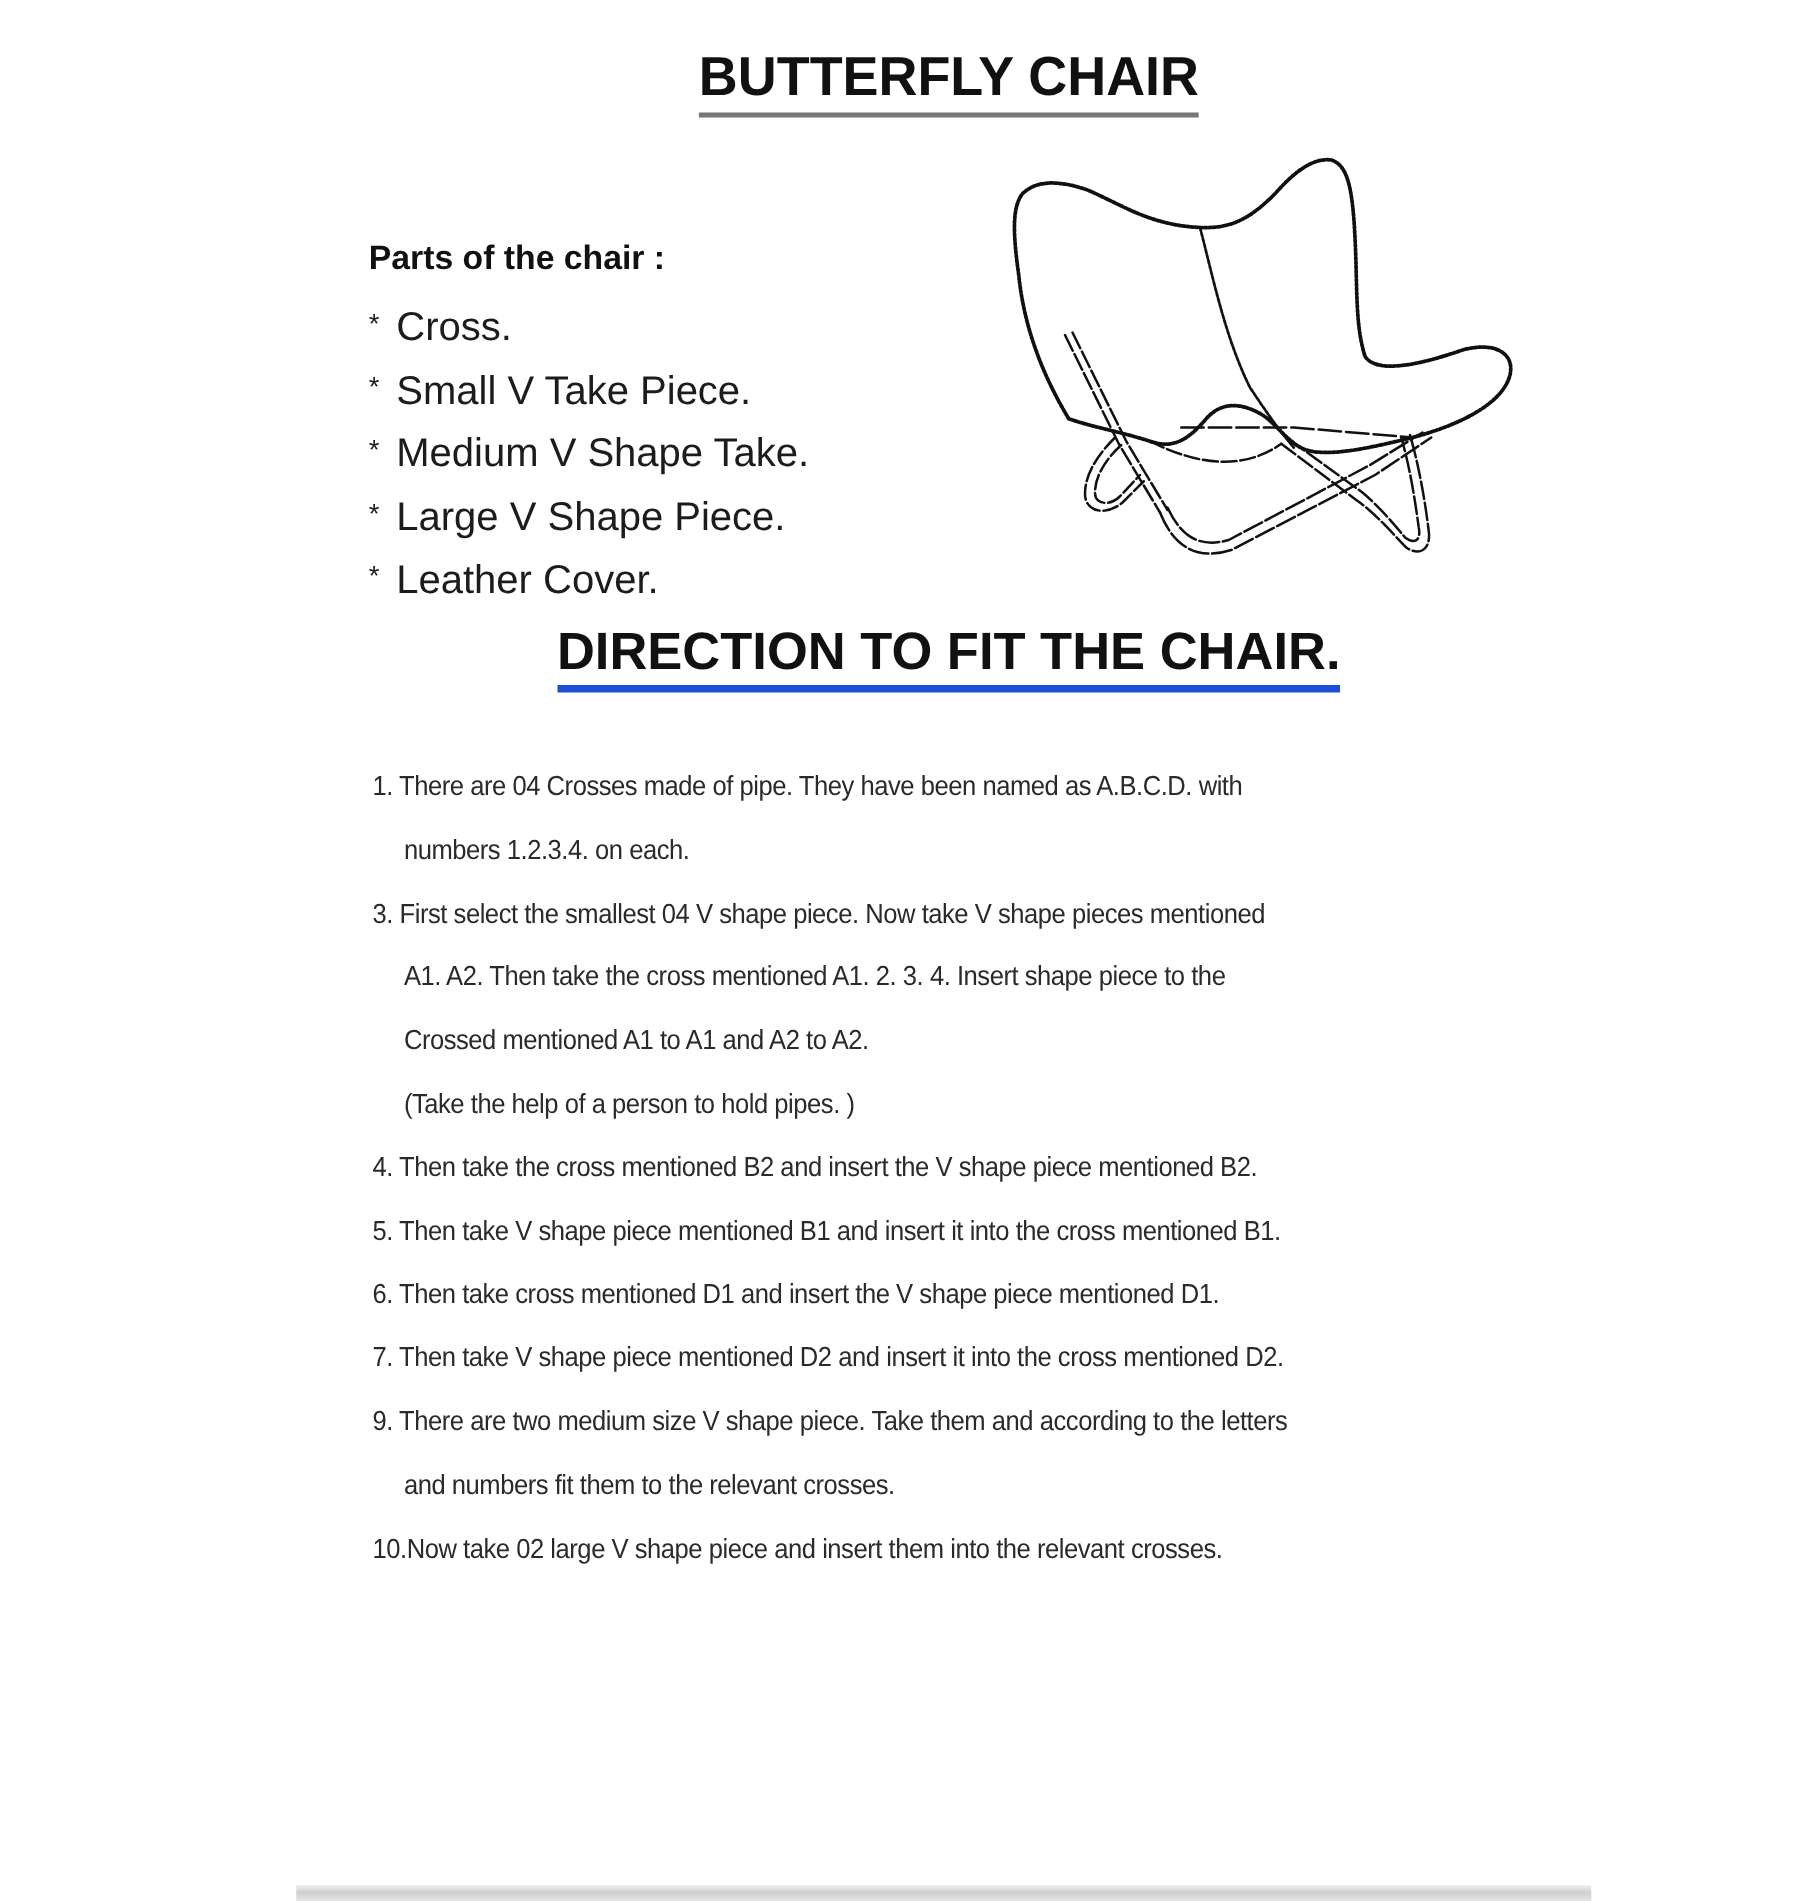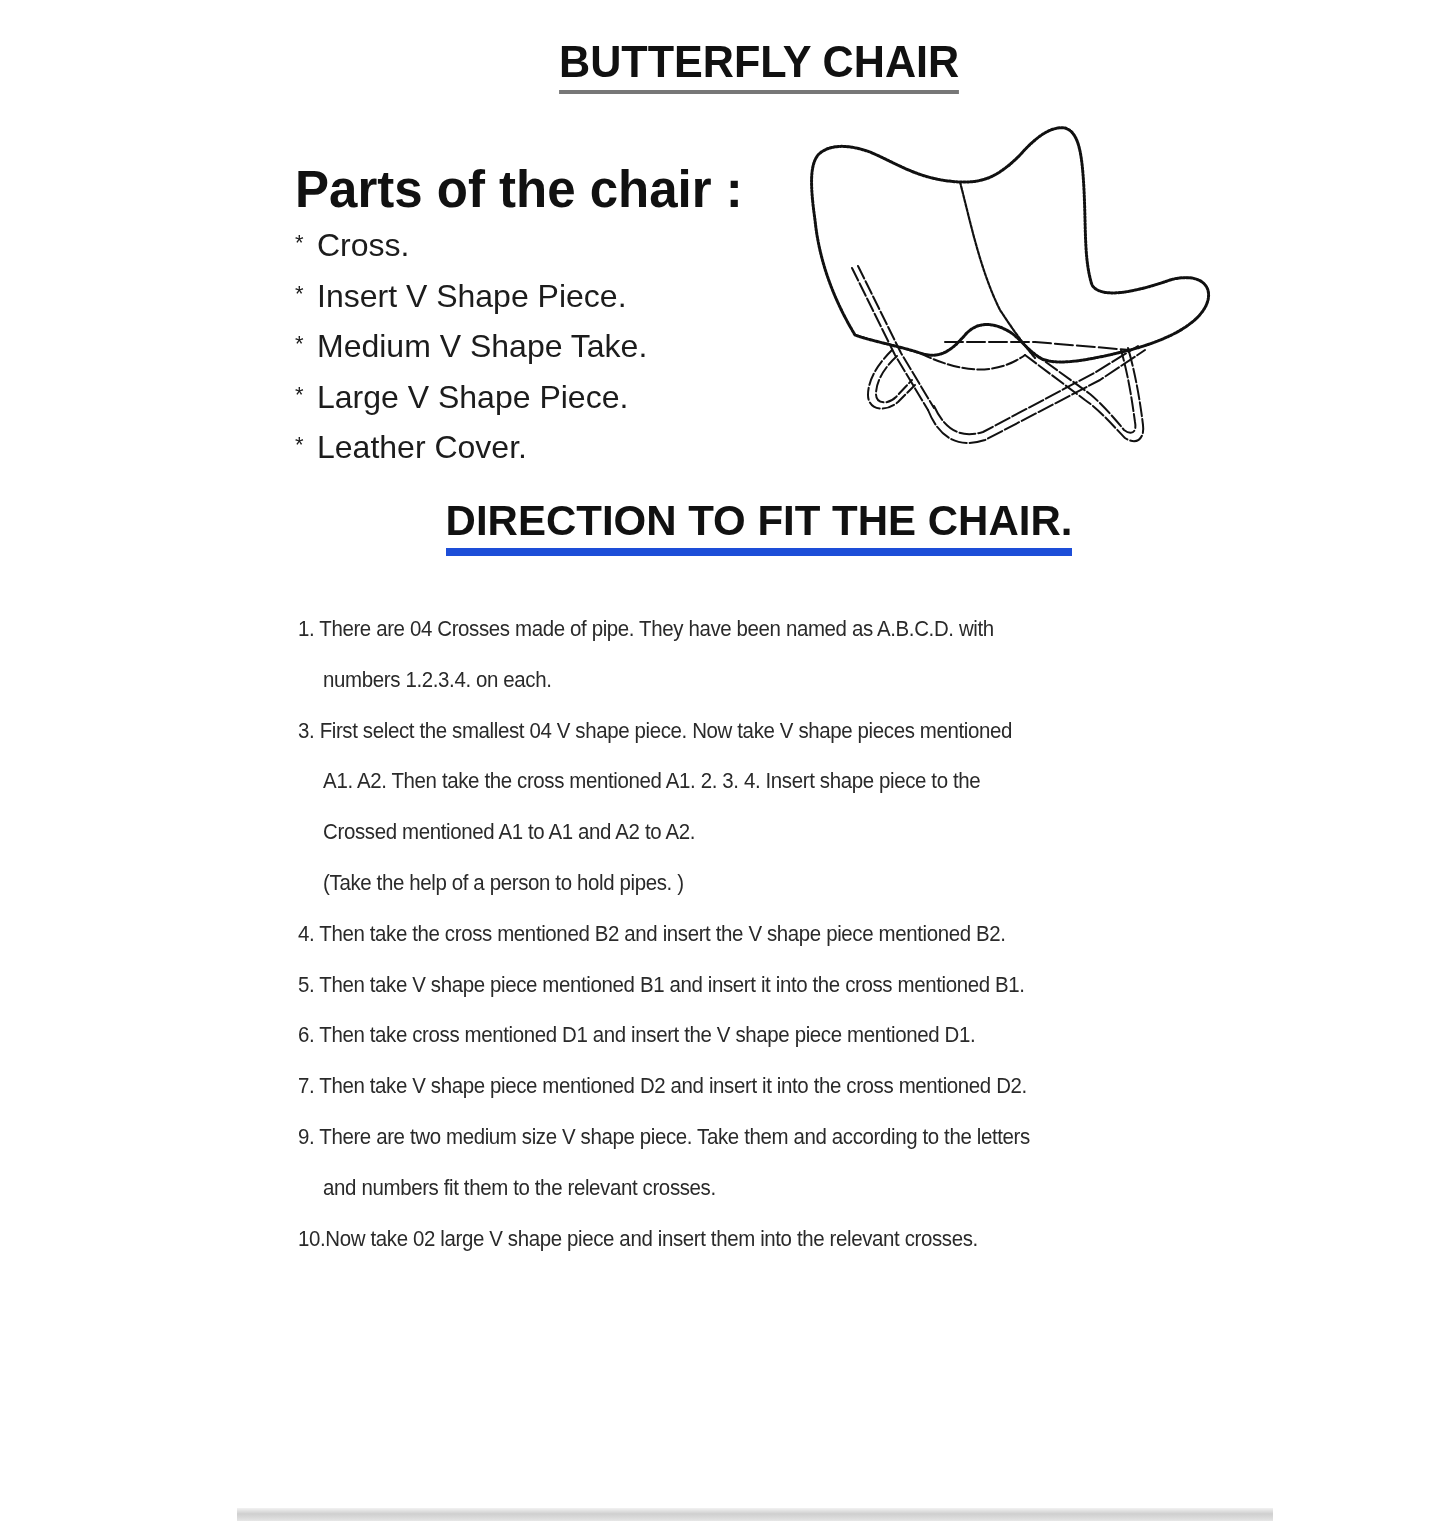--- a/index.html
+++ b/index.html
@@ -32,24 +32,24 @@
       padding-bottom: 6px;
       border-bottom: 4px solid #777;
       transform: scaleX(0.98);
     }
     .parts {
       position: absolute;
       left: 295px;
       top: 166px;
     }
     .parts-heading {
-      font-size: 51px;
+      font-size: 27px;
       font-weight: bold;
       color: #111;
-      margin: 0 0 8px 0;
+      margin: 16px 0 8px 0;
       line-height: 48px;
     }
     .parts-list {
       list-style: none;
       margin: 0;
       padding: 0;
     }
     .parts-list li {
       font-size: 32px;
       line-height: 47.5px;
@@ -78,21 +78,21 @@
       top: 500px;
       text-align: center;
       font-size: 42px;
       font-weight: bold;
       color: #111;
       line-height: 1;
     }
     .directions-title span {
       display: inline-block;
       padding-bottom: 6px;
-      border-bottom: 8px solid #1d4ed8;
+      border-bottom: 6px solid #1d4ed8;
     }
     .steps {
       position: absolute;
       left: 294px;
       top: 600px;
       width: 1000px;
     }
     .line {
       font-size: 22px;
       line-height: 50.8px;
@@ -126,21 +126,21 @@
 
   <section class="parts">
     <div class="parts-heading">Parts of the chair :</div>
     <ul class="parts-list">
       <li>
           <span class="bullet">*</span>
           <span>Cross.</span>
         </li>
       <li>
           <span class="bullet">*</span>
-          <span>Insert V Shape Piece.</span>
+          <span>Small V Take Piece.</span>
         </li>
       <li>
           <span class="bullet">*</span>
           <span>Medium V Shape Take.</span>
         </li>
       <li>
           <span class="bullet">*</span>
           <span>Large V Shape Piece.</span>
         </li>
       <li>

